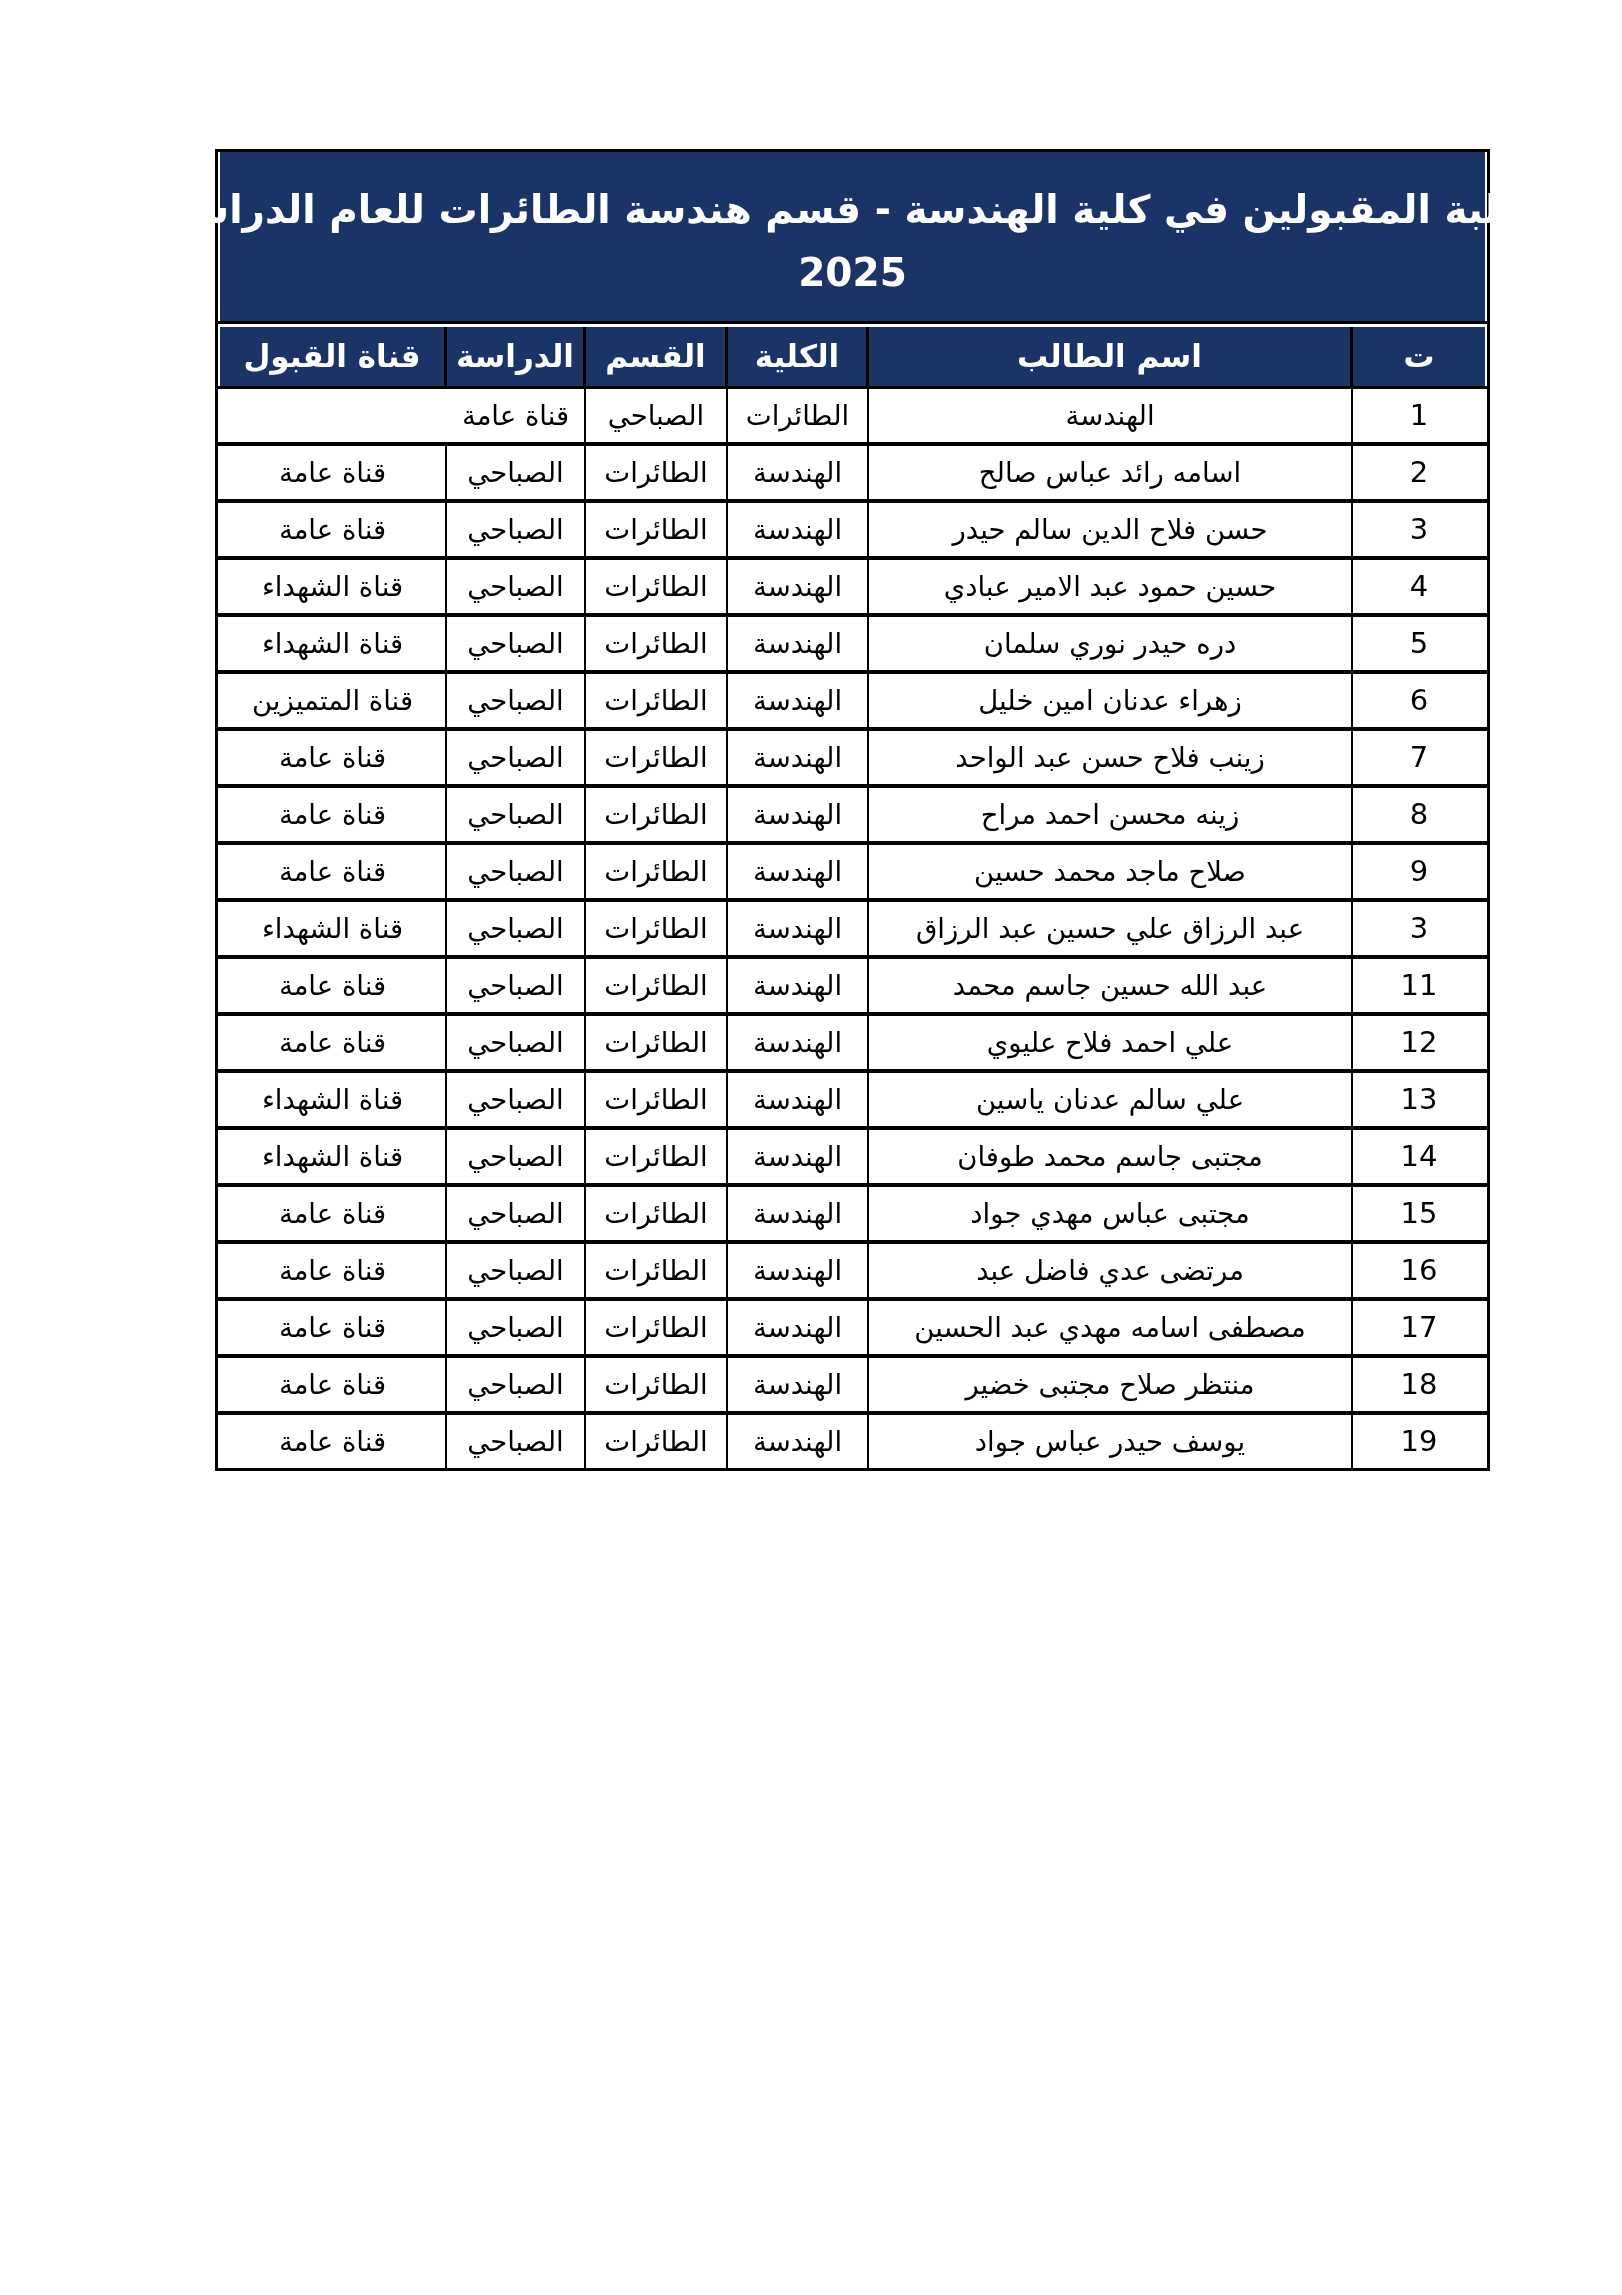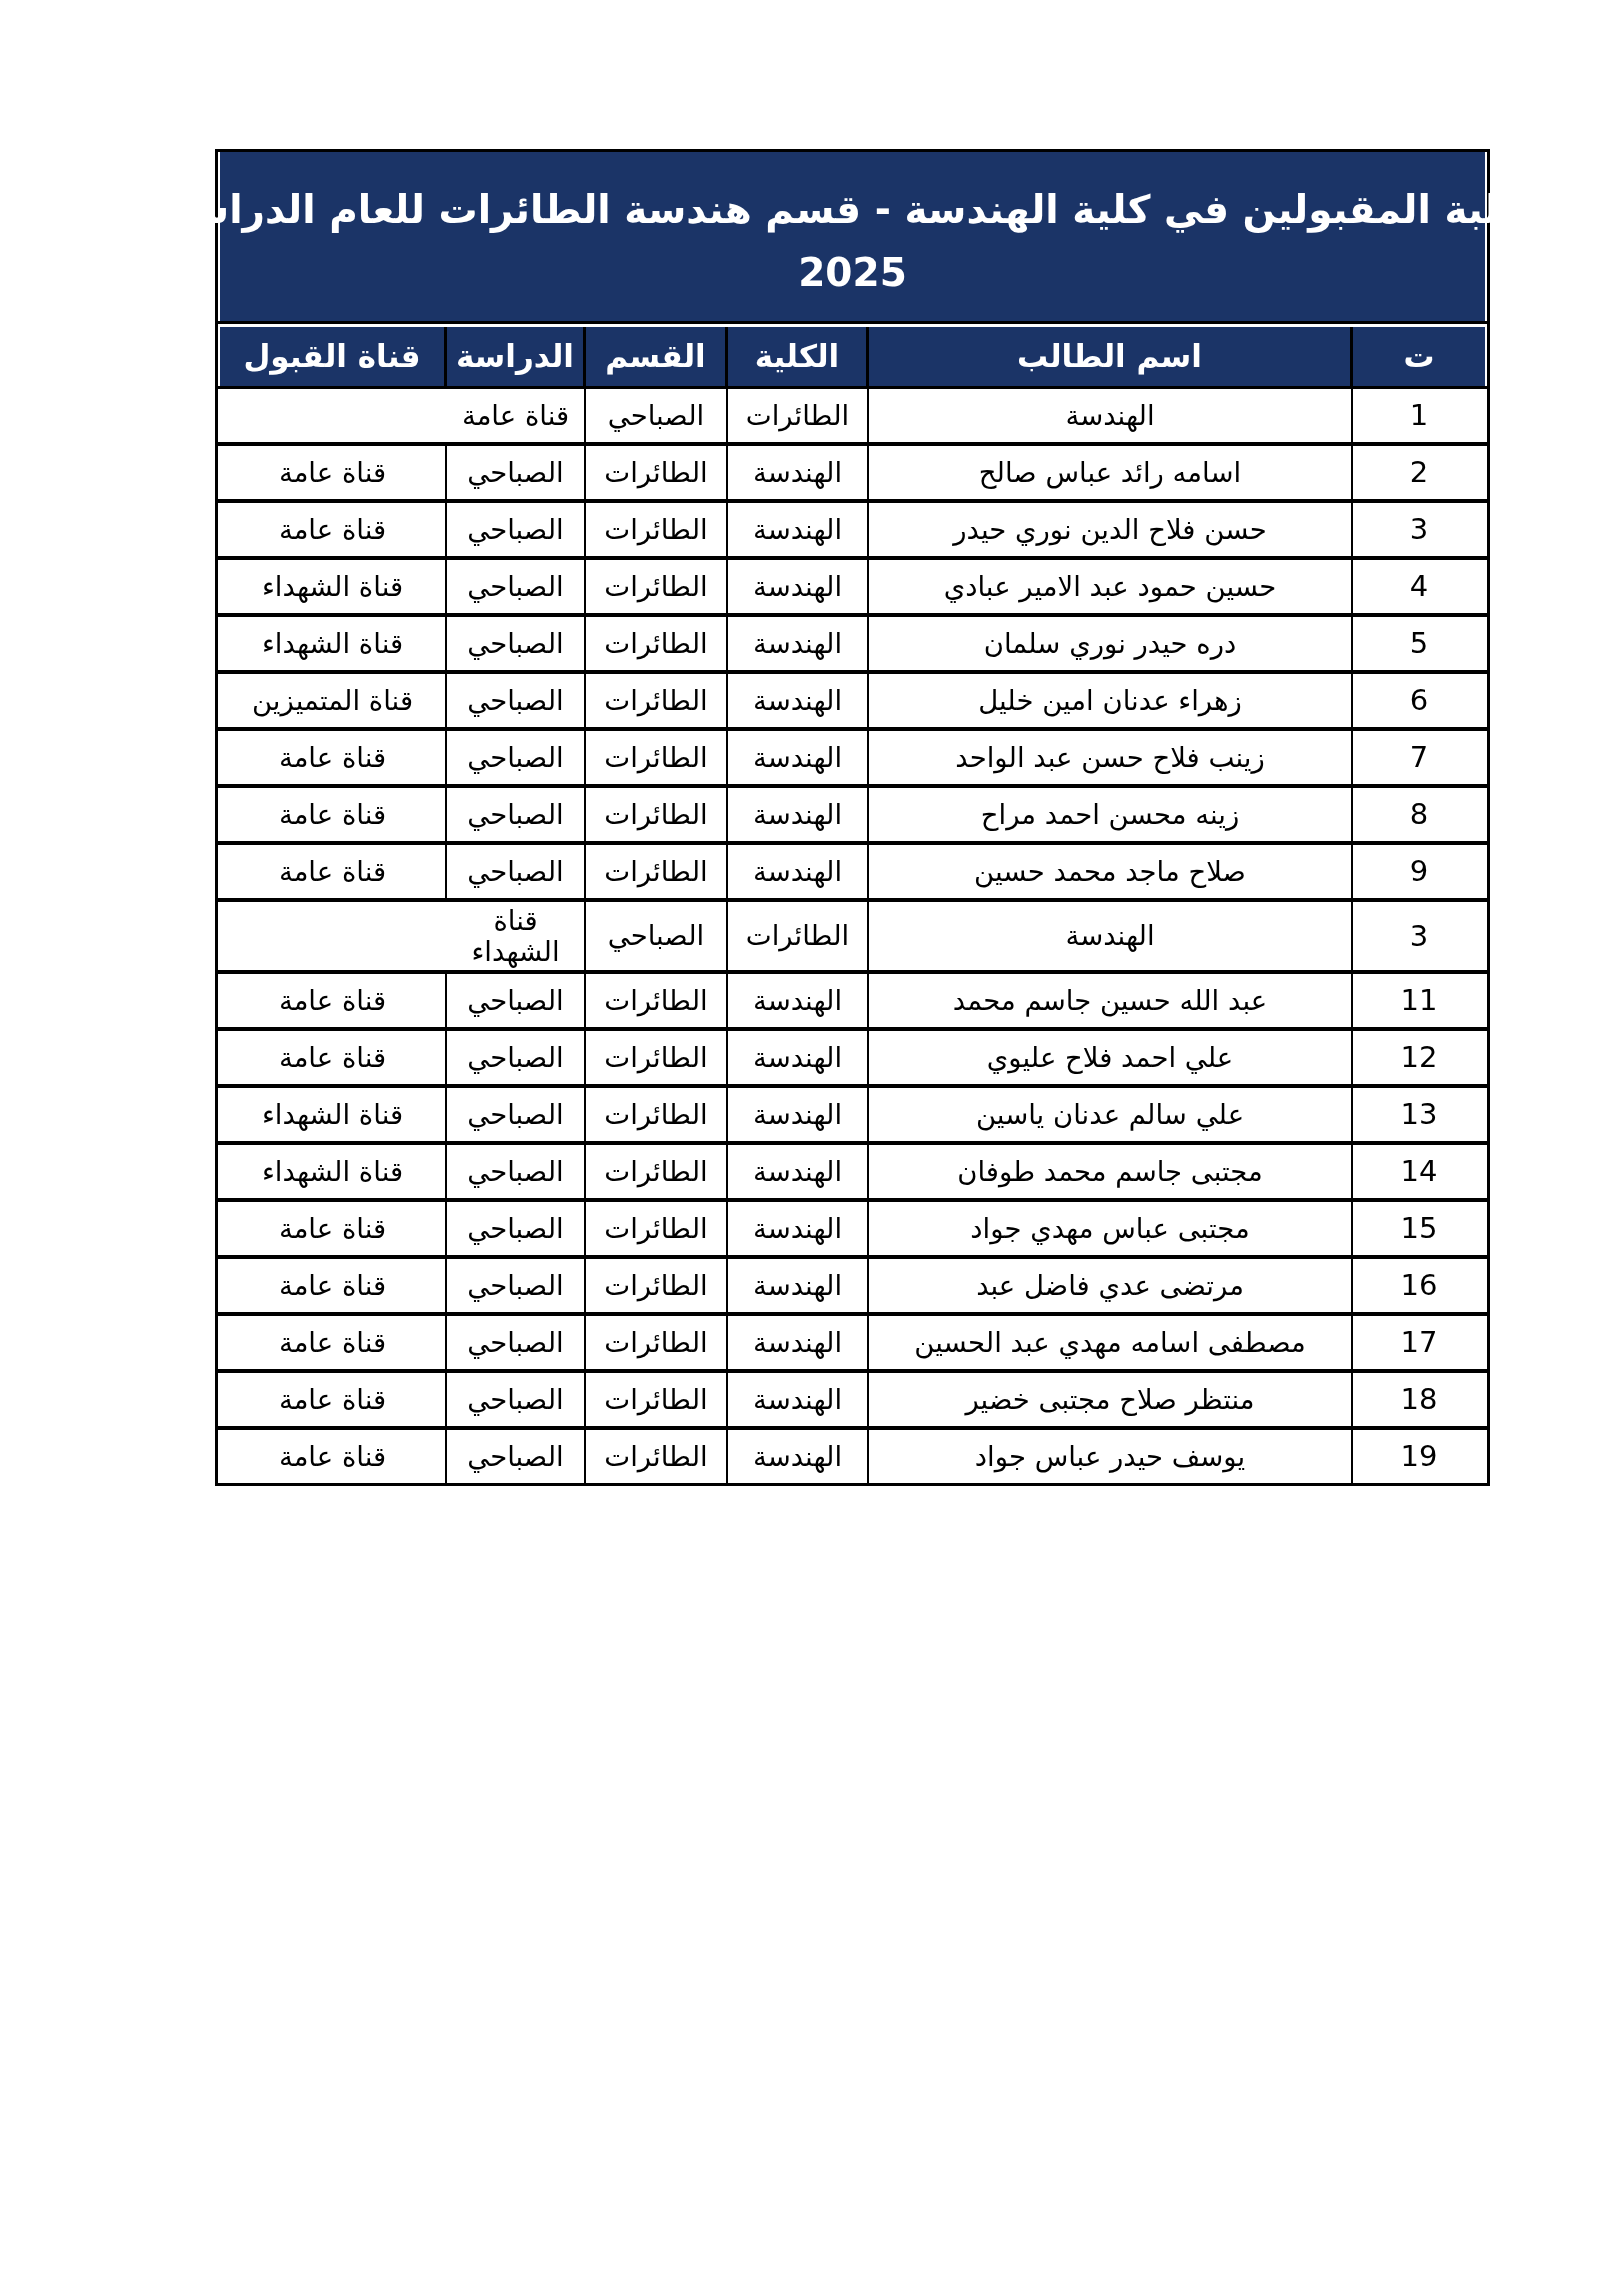--- a/index.html
+++ b/index.html
@@ -82,21 +82,21 @@
         <div class="row brow">
           <div class="bcell cell-no">2</div>
           <div class="bcell cell-name">اسامه رائد عباس صالح</div>
           <div class="bcell cell-college">الهندسة</div>
           <div class="bcell cell-dept">الطائرات</div>
           <div class="bcell cell-study">الصباحي</div>
           <div class="bcell cell-channel">قناة عامة</div>
         </div>
         <div class="row brow">
           <div class="bcell cell-no">3</div>
-          <div class="bcell cell-name">حسن فلاح الدين نوري حيدر</div>
+          <div class="bcell cell-name">حسن فلاح الدين سالم حيدر</div>
           <div class="bcell cell-college">الهندسة</div>
           <div class="bcell cell-dept">الطائرات</div>
           <div class="bcell cell-study">الصباحي</div>
           <div class="bcell cell-channel">قناة عامة</div>
         </div>
         <div class="row brow">
           <div class="bcell cell-no">4</div>
           <div class="bcell cell-name">حسين حمود عبد الامير عبادي</div>
           <div class="bcell cell-college">الهندسة</div>
           <div class="bcell cell-dept">الطائرات</div>
@@ -138,20 +138,21 @@
         <div class="row brow">
           <div class="bcell cell-no">9</div>
           <div class="bcell cell-name">صلاح ماجد محمد حسين</div>
           <div class="bcell cell-college">الهندسة</div>
           <div class="bcell cell-dept">الطائرات</div>
           <div class="bcell cell-study">الصباحي</div>
           <div class="bcell cell-channel">قناة عامة</div>
         </div>
         <div class="row brow">
           <div class="bcell cell-no">3</div>
+          <div class="bcell cell-name">عبد الرزاق علي حسين عبد الرزاق</div>
           <div class="bcell cell-college">الهندسة</div>
           <div class="bcell cell-dept">الطائرات</div>
           <div class="bcell cell-study">الصباحي</div>
           <div class="bcell cell-channel">قناة الشهداء</div>
         </div>
         <div class="row brow">
           <div class="bcell cell-no">11</div>
           <div class="bcell cell-name">عبد الله حسين جاسم محمد</div>
           <div class="bcell cell-college">الهندسة</div>
           <div class="bcell cell-dept">الطائرات</div>

